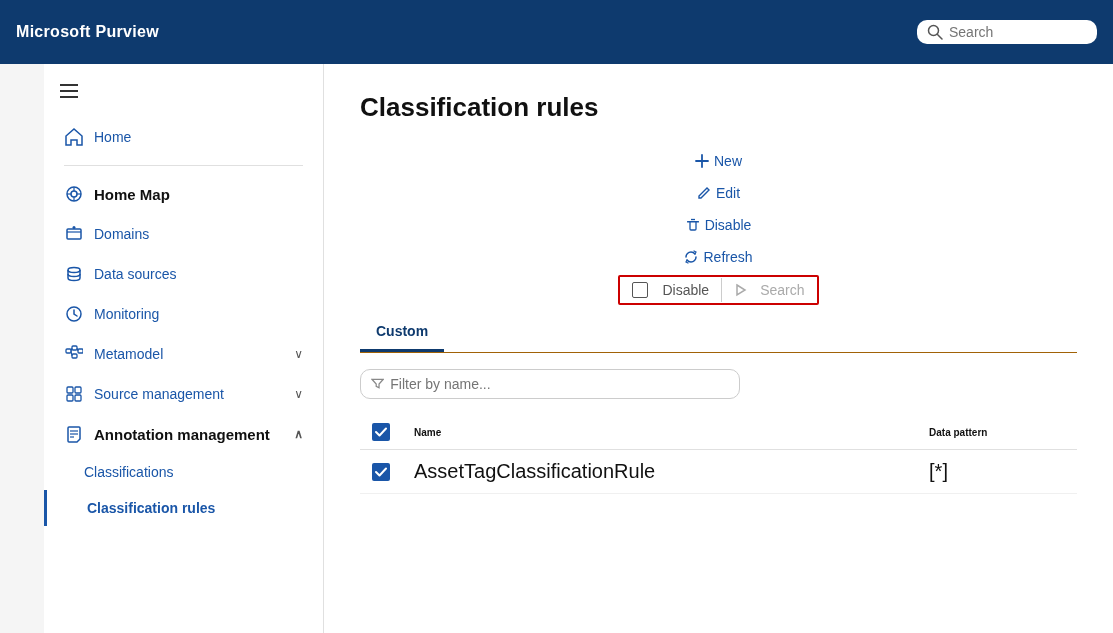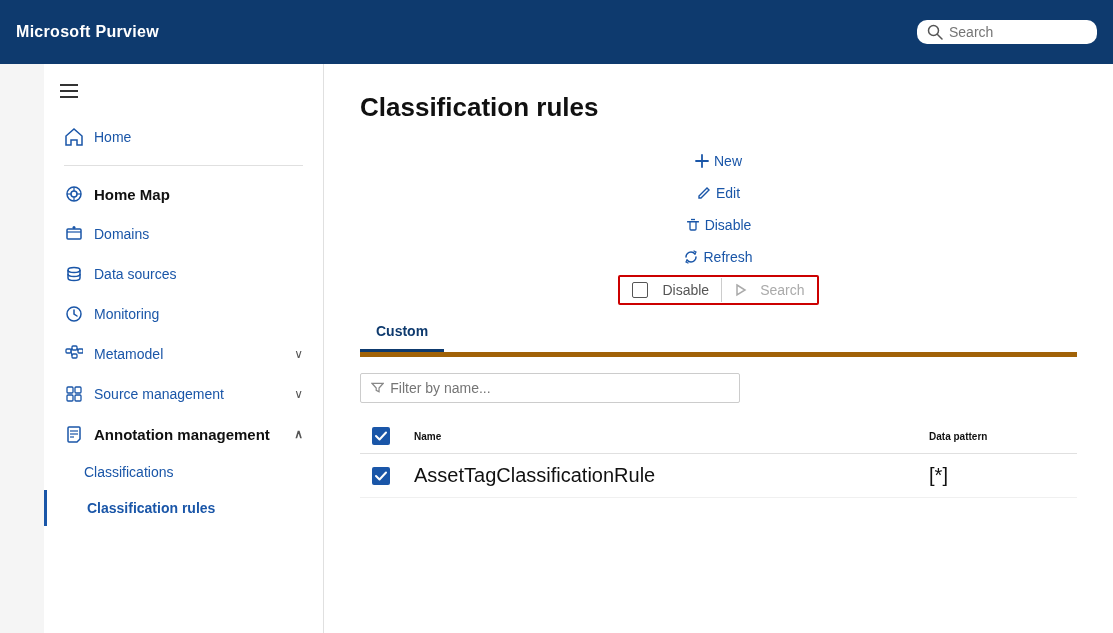--- a/index.html
+++ b/index.html
@@ -164,21 +164,21 @@
     }
     .separator-line {
       width: 1px;
       height: 24px;
       background: #ccc;
     }
 
     
     .tab-bar {
       display: flex;
-      border-bottom: 5px solid #a16207;
+      border-bottom: 1px solid #a16207;
       margin-top: 8px;
       margin-bottom: 16px;
       align-items: flex-end;
     }
     .tab {
       padding: 10px 16px;
       cursor: pointer;
       font-size: 14px;
       color: #555;
       border-bottom: 3px solid transparent;
@@ -188,21 +188,21 @@
       color: #0e3a6e;
       border-bottom: 3px solid #0e3a6e;
       font-weight: 700;
     }
 
     
     .filter-input-wrap {
       display: flex;
       align-items: center;
       border: 1px solid #ccc;
-      border-radius: 2px;
+      border-radius: 10px;
       padding: 6px 10px;
       width: 380px;
       margin-bottom: 16px;
       gap: 6px;
       background: #fff;
     }
     .filter-input-wrap input {
       border: none;
       outline: none;
       font-size: 14px;

